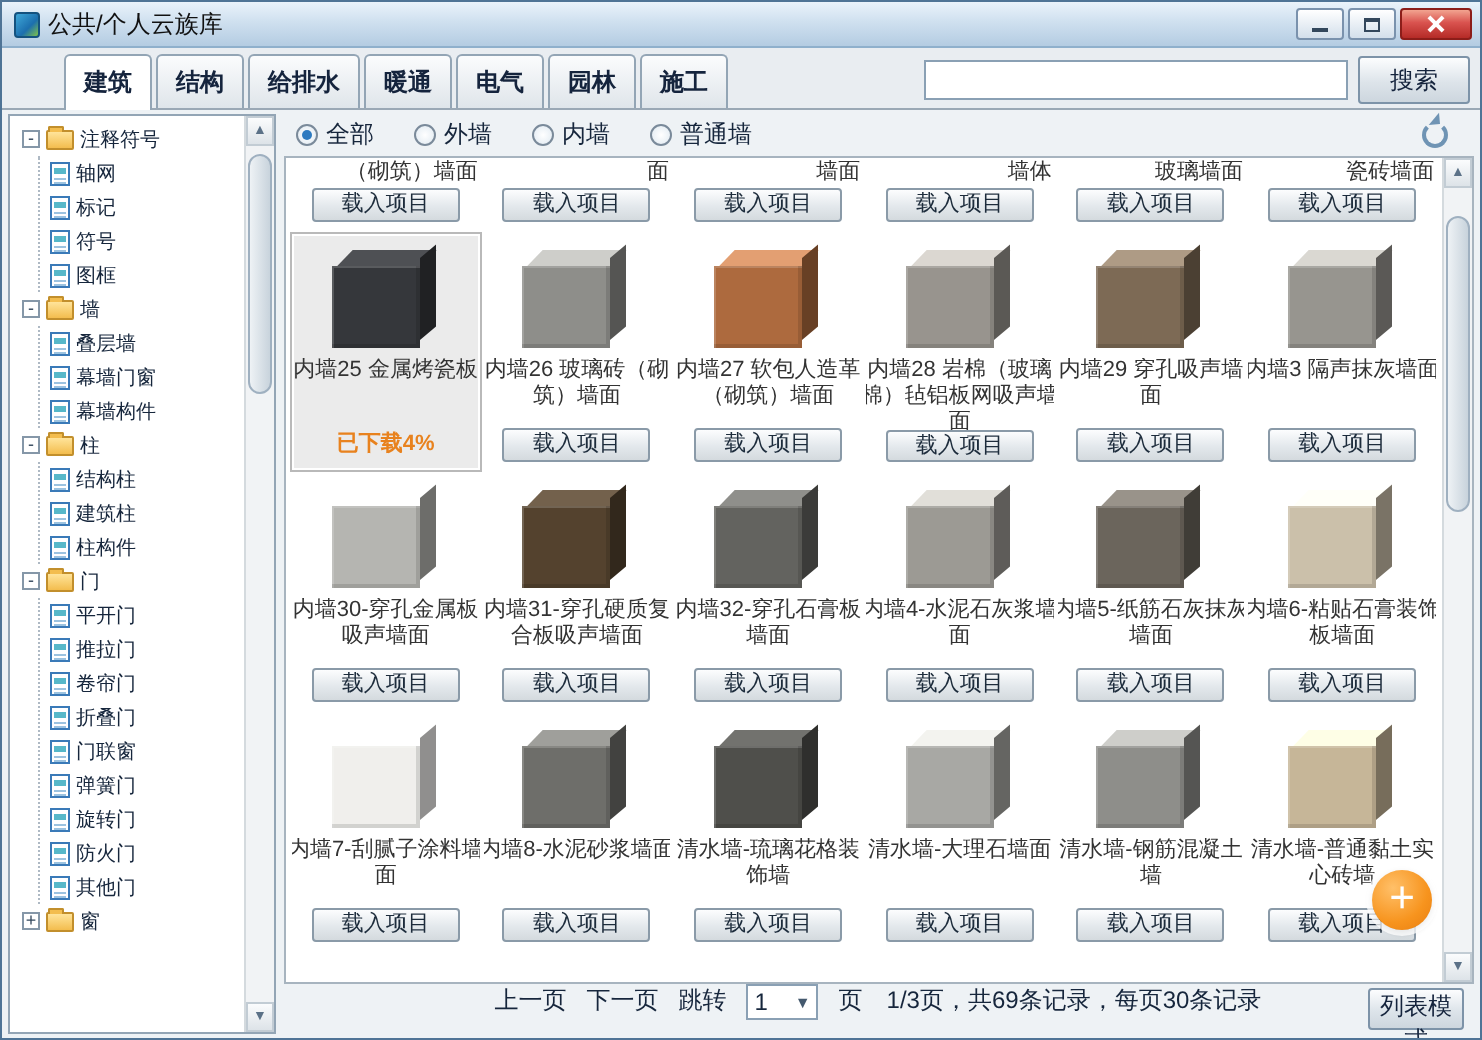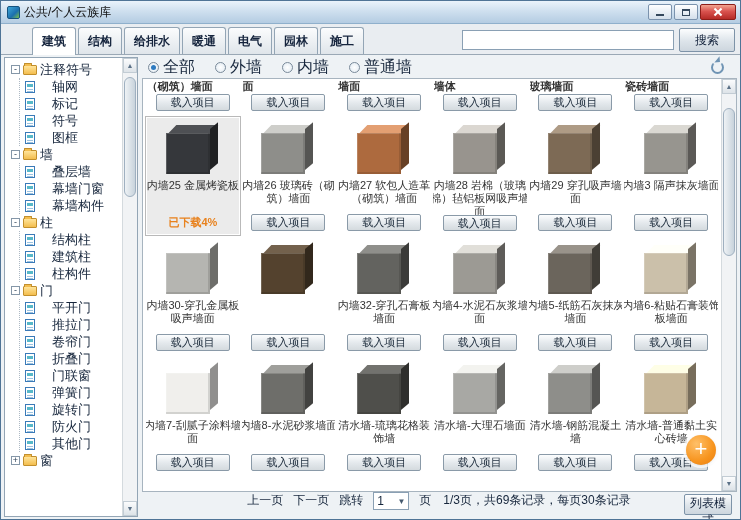--- a/index.html
+++ b/index.html
@@ -44,54 +44,54 @@
   .tree{flex:1;padding:3px 0 0 2px;overflow:hidden;}
   .tree-row{display:flex;align-items:center;height:17px;white-space:nowrap;cursor:default;}
   .folder-row{padding-left:4px;}
   .expander{width:9px;height:9px;border:1px solid #8597a8;background:#fff;color:#33475c;
     font-size:9px;line-height:7px;text-align:center;margin-right:3px;flex:0 0 auto;}
   .icon-folder{width:14px;height:10px;background:linear-gradient(#ffe49a,#f3bd4e);border:1px solid #c28f2c;
     border-radius:1px;position:relative;margin-right:3px;flex:0 0 auto;}
   .icon-folder::before{content:"";position:absolute;top:-3px;left:0;width:6px;height:2px;
     background:#f3bd4e;border:1px solid #c28f2c;border-bottom:none;border-radius:1px 1px 0 0;}
   .tree-children{margin-left:12px;border-left:1px dotted #aeb9c4;padding-left:3px;}
-  .leaf-row{padding-left:2px;gap:14px;}
+  .leaf-row{padding-left:2px;}
   .icon-doc{width:10px;height:12px;background:#fff;border:1px solid #3a7ab8;position:relative;margin-right:3px;flex:0 0 auto;}
   .icon-doc::before{content:"";position:absolute;left:1px;top:2px;right:1px;height:3px;background:#57b8c9;}
   .icon-doc::after{content:"";position:absolute;left:1px;bottom:2px;right:1px;height:1px;background:#9cc3e0;box-shadow:0 2px 0 #9cc3e0;}
-  .tree-label{font-size:13px;color:#16263c;}
+  .tree-label{font-size:10px;color:#16263c;}
   
   .sb{width:15px;background:#f1f3f5;border-left:1px solid #d4dade;display:flex;flex-direction:column;flex:0 0 auto;}
   .sb-arrow{height:15px;display:flex;align-items:center;justify-content:center;font-size:7px;color:#5b7187;
     background:linear-gradient(#fbfcfd,#dde3e8);border:1px solid #c2ccd4;}
   .sb-track{flex:1;position:relative;}
   .sb-thumb{position:absolute;left:1px;right:1px;border:1px solid #9fb0c0;border-radius:6px;
     background:linear-gradient(90deg,#eef2f5,#c8d3dc);}
   .sb-tree .sb-thumb{top:4px;height:120px;}
   .sb-content .sb-thumb{top:14px;height:148px;}
   
   .main{flex:1;display:flex;flex-direction:column;min-width:0;}
   .filterbar{height:22px;display:flex;align-items:center;padding:2px 6px 0 10px;}
   .filter-options{display:flex;gap:20px;}
   .radio-opt{display:flex;align-items:center;cursor:default;}
   .radio{width:11px;height:11px;border:1px solid #7a8a9a;border-radius:50%;
     background:radial-gradient(#ffffff,#dfe9f1);margin-right:4px;position:relative;flex:0 0 auto;}
   .radio.sel::after{content:"";position:absolute;inset:2px;border-radius:50%;background:#2d7ac0;}
-  .radio-label{font-size:16px;color:#16263c;}
+  .radio-label{font-size:12px;color:#16263c;}
   .refresh{width:13px;height:13px;border:2px solid #6f94b4;border-top-color:transparent;border-radius:50%;
     position:relative;margin-left:auto;margin-right:10px;cursor:default;}
   .refresh::after{content:"";position:absolute;top:-5px;right:-2px;border:4px solid transparent;
     border-left-color:#6f94b4;transform:rotate(40deg);}
   .content{flex:1;margin:1px 3px 0 4px;border:1px solid #a7b4bf;background:#fff;display:flex;position:relative;overflow:hidden;}
   .grid{flex:1;display:grid;grid-template-columns:repeat(6,1fr);align-content:start;padding:0 2px;overflow:hidden;}
   .tile{height:120px;display:flex;flex-direction:column;align-items:center;padding:5px 2px 4px;
     border:1px solid transparent;overflow:hidden;}
   .tile.sel{background:#ebebeb;border-color:#b9b9b9;box-shadow:inset 0 0 0 1px #fff;}
   .tile.partial{height:37px;justify-content:flex-start;padding-top:0;}
-  .frag{font-size:11px;line-height:13px;color:#333;height:14px;overflow:hidden;text-align:left;width:92px;font-weight:bold;}
+  .frag{font-size:11px;line-height:13px;color:#333;height:14px;overflow:hidden;text-align:right;width:92px;}
   .thumb{position:relative;width:60px;height:55px;flex:0 0 auto;}
   .thumb i{position:absolute;display:block;}
   .t-top{left:9px;top:3px;width:42px;height:9px;background:var(--c);filter:brightness(1.45) saturate(.7);transform:skewX(-44deg);}
   .t-face{left:3px;top:11px;width:44px;height:41px;background:var(--c);box-shadow:inset -2px -2px 0 rgba(0,0,0,.12), inset 1px 1px 0 rgba(255,255,255,.18);}
   .t-side{left:47px;top:7px;width:8px;height:41px;background:var(--c);filter:brightness(.6);transform:skewY(-40deg);transform-origin:top left;}
   .tile-label{width:100px;max-height:40px;overflow:hidden;text-align:center;font-size:11px;line-height:13px;color:#333;margin-top:2px;}
   .load-btn{margin-top:auto;width:74px;height:17px;border:1px solid #8a9aa8;border-radius:2px;
     background:linear-gradient(#fcfdfe,#e3e8ec 55%,#d4dade);font-size:11px;color:#1d2c3c;cursor:default;line-height:13px;}
   .progress{margin-top:auto;font-size:11px;font-weight:bold;color:#e8821e;height:17px;line-height:17px;}
   .fab{position:absolute;right:20px;bottom:26px;width:30px;height:30px;border-radius:50%;
@@ -380,20 +380,21 @@
               </div>
               <div class="tile-label">内墙30-穿孔金属板吸声墙面</div>
               <button class="load-btn">载入项目</button>
             </div>
             <div class="tile" style="--c: #54422e;">
               <div class="thumb">
                 <i class="t-top"></i>
                 <i class="t-face"></i>
                 <i class="t-side"></i>
               </div>
+              <div class="tile-label">内墙31-穿孔硬质复合板吸声墙面</div>
               <button class="load-btn">载入项目</button>
             </div>
             <div class="tile" style="--c: #63635f;">
               <div class="thumb">
                 <i class="t-top"></i>
                 <i class="t-face"></i>
                 <i class="t-side"></i>
               </div>
               <div class="tile-label">内墙32-穿孔石膏板墙面</div>
               <button class="load-btn">载入项目</button>

